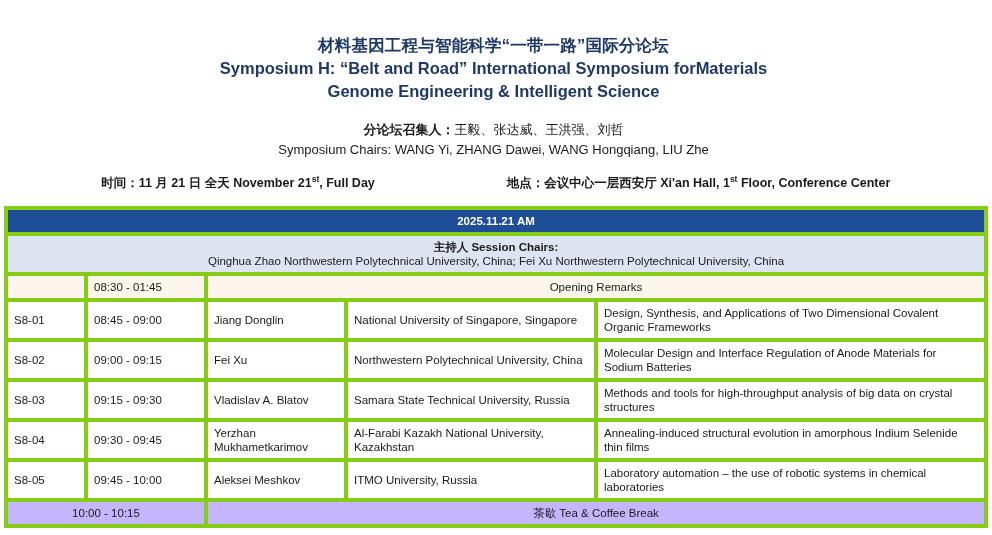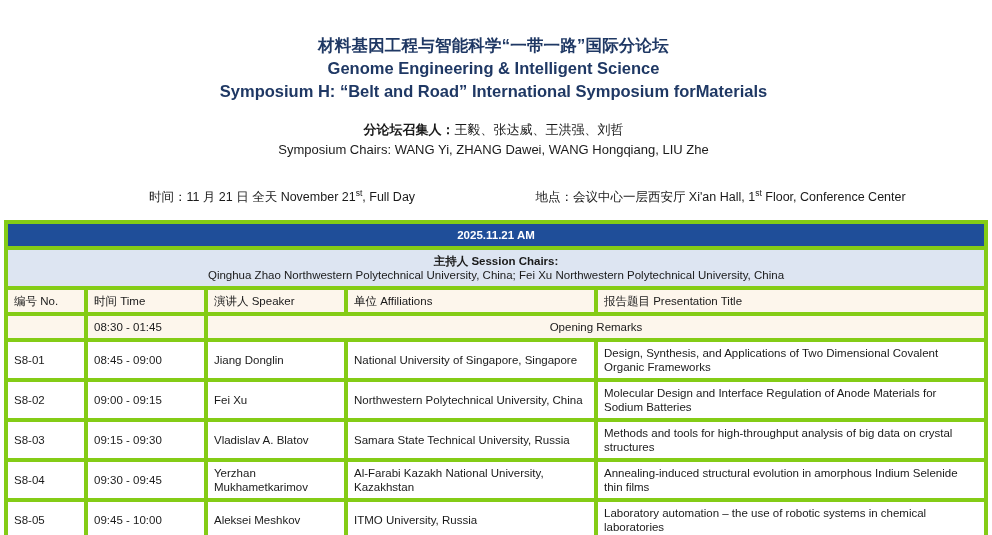--- a/index.html
+++ b/index.html
@@ -45,25 +45,26 @@
     color: #1a1a1a;
     text-align: center;
   }
   .chairs .cn strong {
     font-weight: bold;
   }
   .chairs .en {
     font-size: 13px;
   }
   .meta-row {
-    margin-top: 28px;
+    margin-top: 14px;
     display: flex;
     font-size: 12.5px;
-    padding-left: 112px;
+    padding-left: 68px;
     padding-right: 40px;
+    font-weight: bold;
   }
   .meta-time {
     width: 340px;
   }
   .meta-place {
     flex: 1;
     padding-left: 42px;
   }
   sup {
     font-size: 8.5px;
@@ -130,22 +131,22 @@
   .c5 { width: auto; }
   .center { text-align: center; }
 </style>
 </head>
 <body>
 
 <div class="page">
 
   <div class="header">
     <div class="title-cn">材料基因工程与智能科学“一带一路”国际分论坛</div>
+    <div class="title-en">Symposium H: “Belt and Road” International Symposium forMaterials</div>
     <div class="title-en">Genome Engineering &amp; Intelligent Science</div>
-    <div class="title-en">Symposium H: “Belt and Road” International Symposium forMaterials</div>
 
     <div class="chairs">
       <div class="cn"><strong>分论坛召集人：</strong><span>王毅、张达威、王洪强、刘哲</span></div>
       <div class="en">Symposium Chairs: WANG Yi, ZHANG Dawei, WANG Hongqiang, LIU Zhe</div>
     </div>
 
     <div class="meta-row">
       <div class="meta-time"><span>时间：11 月 21 日 全天 November 21</span><sup>st</sup><span>, Full Day</span></div>
       <div class="meta-place"><span>地点：会议中心一层西安厅 Xi'an Hall, 1</span><sup>st</sup><span> Floor, Conference Center</span></div>
     </div>
@@ -162,27 +163,20 @@
     <tbody>
       <tr class="band-title">
         <td colspan="5">2025.11.21 AM</td>
       </tr>
       <tr class="band-chairs">
         <td colspan="5">
           <div class="label">主持人  Session Chairs:</div>
           <div>Qinghua Zhao  Northwestern Polytechnical University, China; Fei Xu    Northwestern Polytechnical University, China</div>
         </td>
       </tr>
-      <tr class="col-head">
-        <td>编号 No.</td>
-        <td>时间 Time</td>
-        <td>演讲人 Speaker</td>
-        <td>单位 Affiliations</td>
-        <td>报告题目 Presentation Title</td>
-      </tr>
 
       <tr class="row-opening">
         <td></td>
         <td>08:30 - 01:45</td>
         <td colspan="3" class="merged">Opening Remarks</td>
       </tr>
 
       <tr class="data">
         <td>S8-01</td>
         <td>08:45 - 09:00</td>

